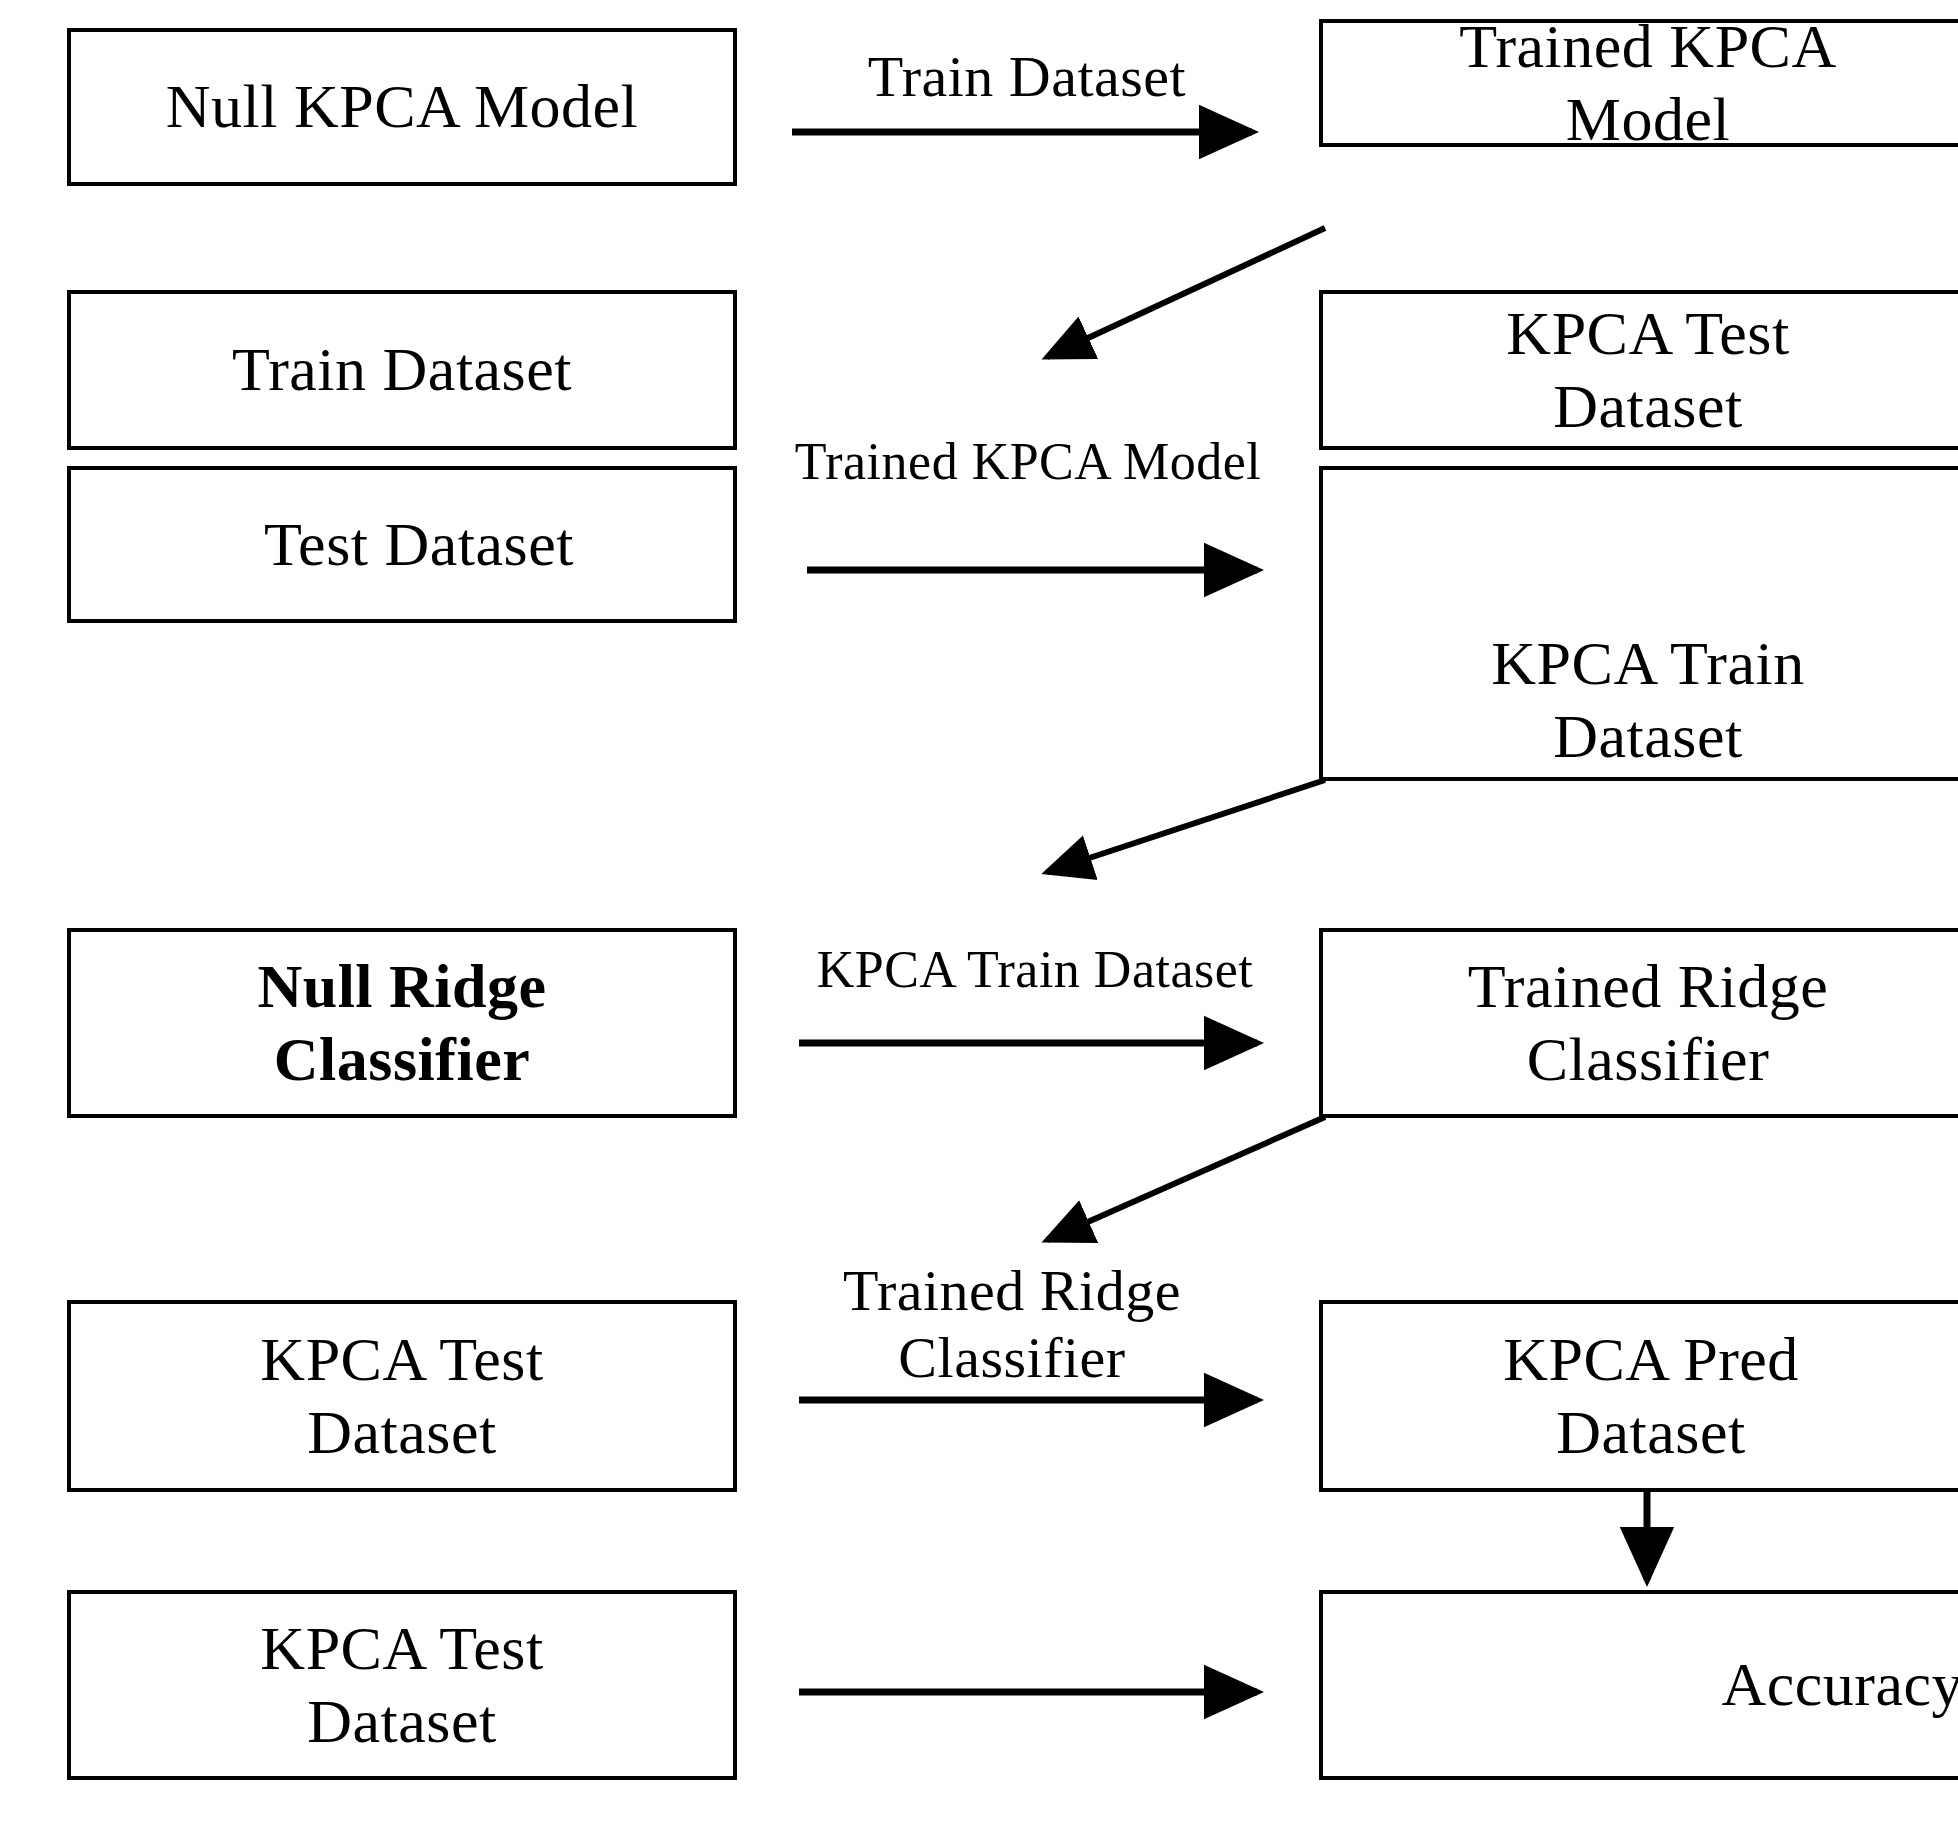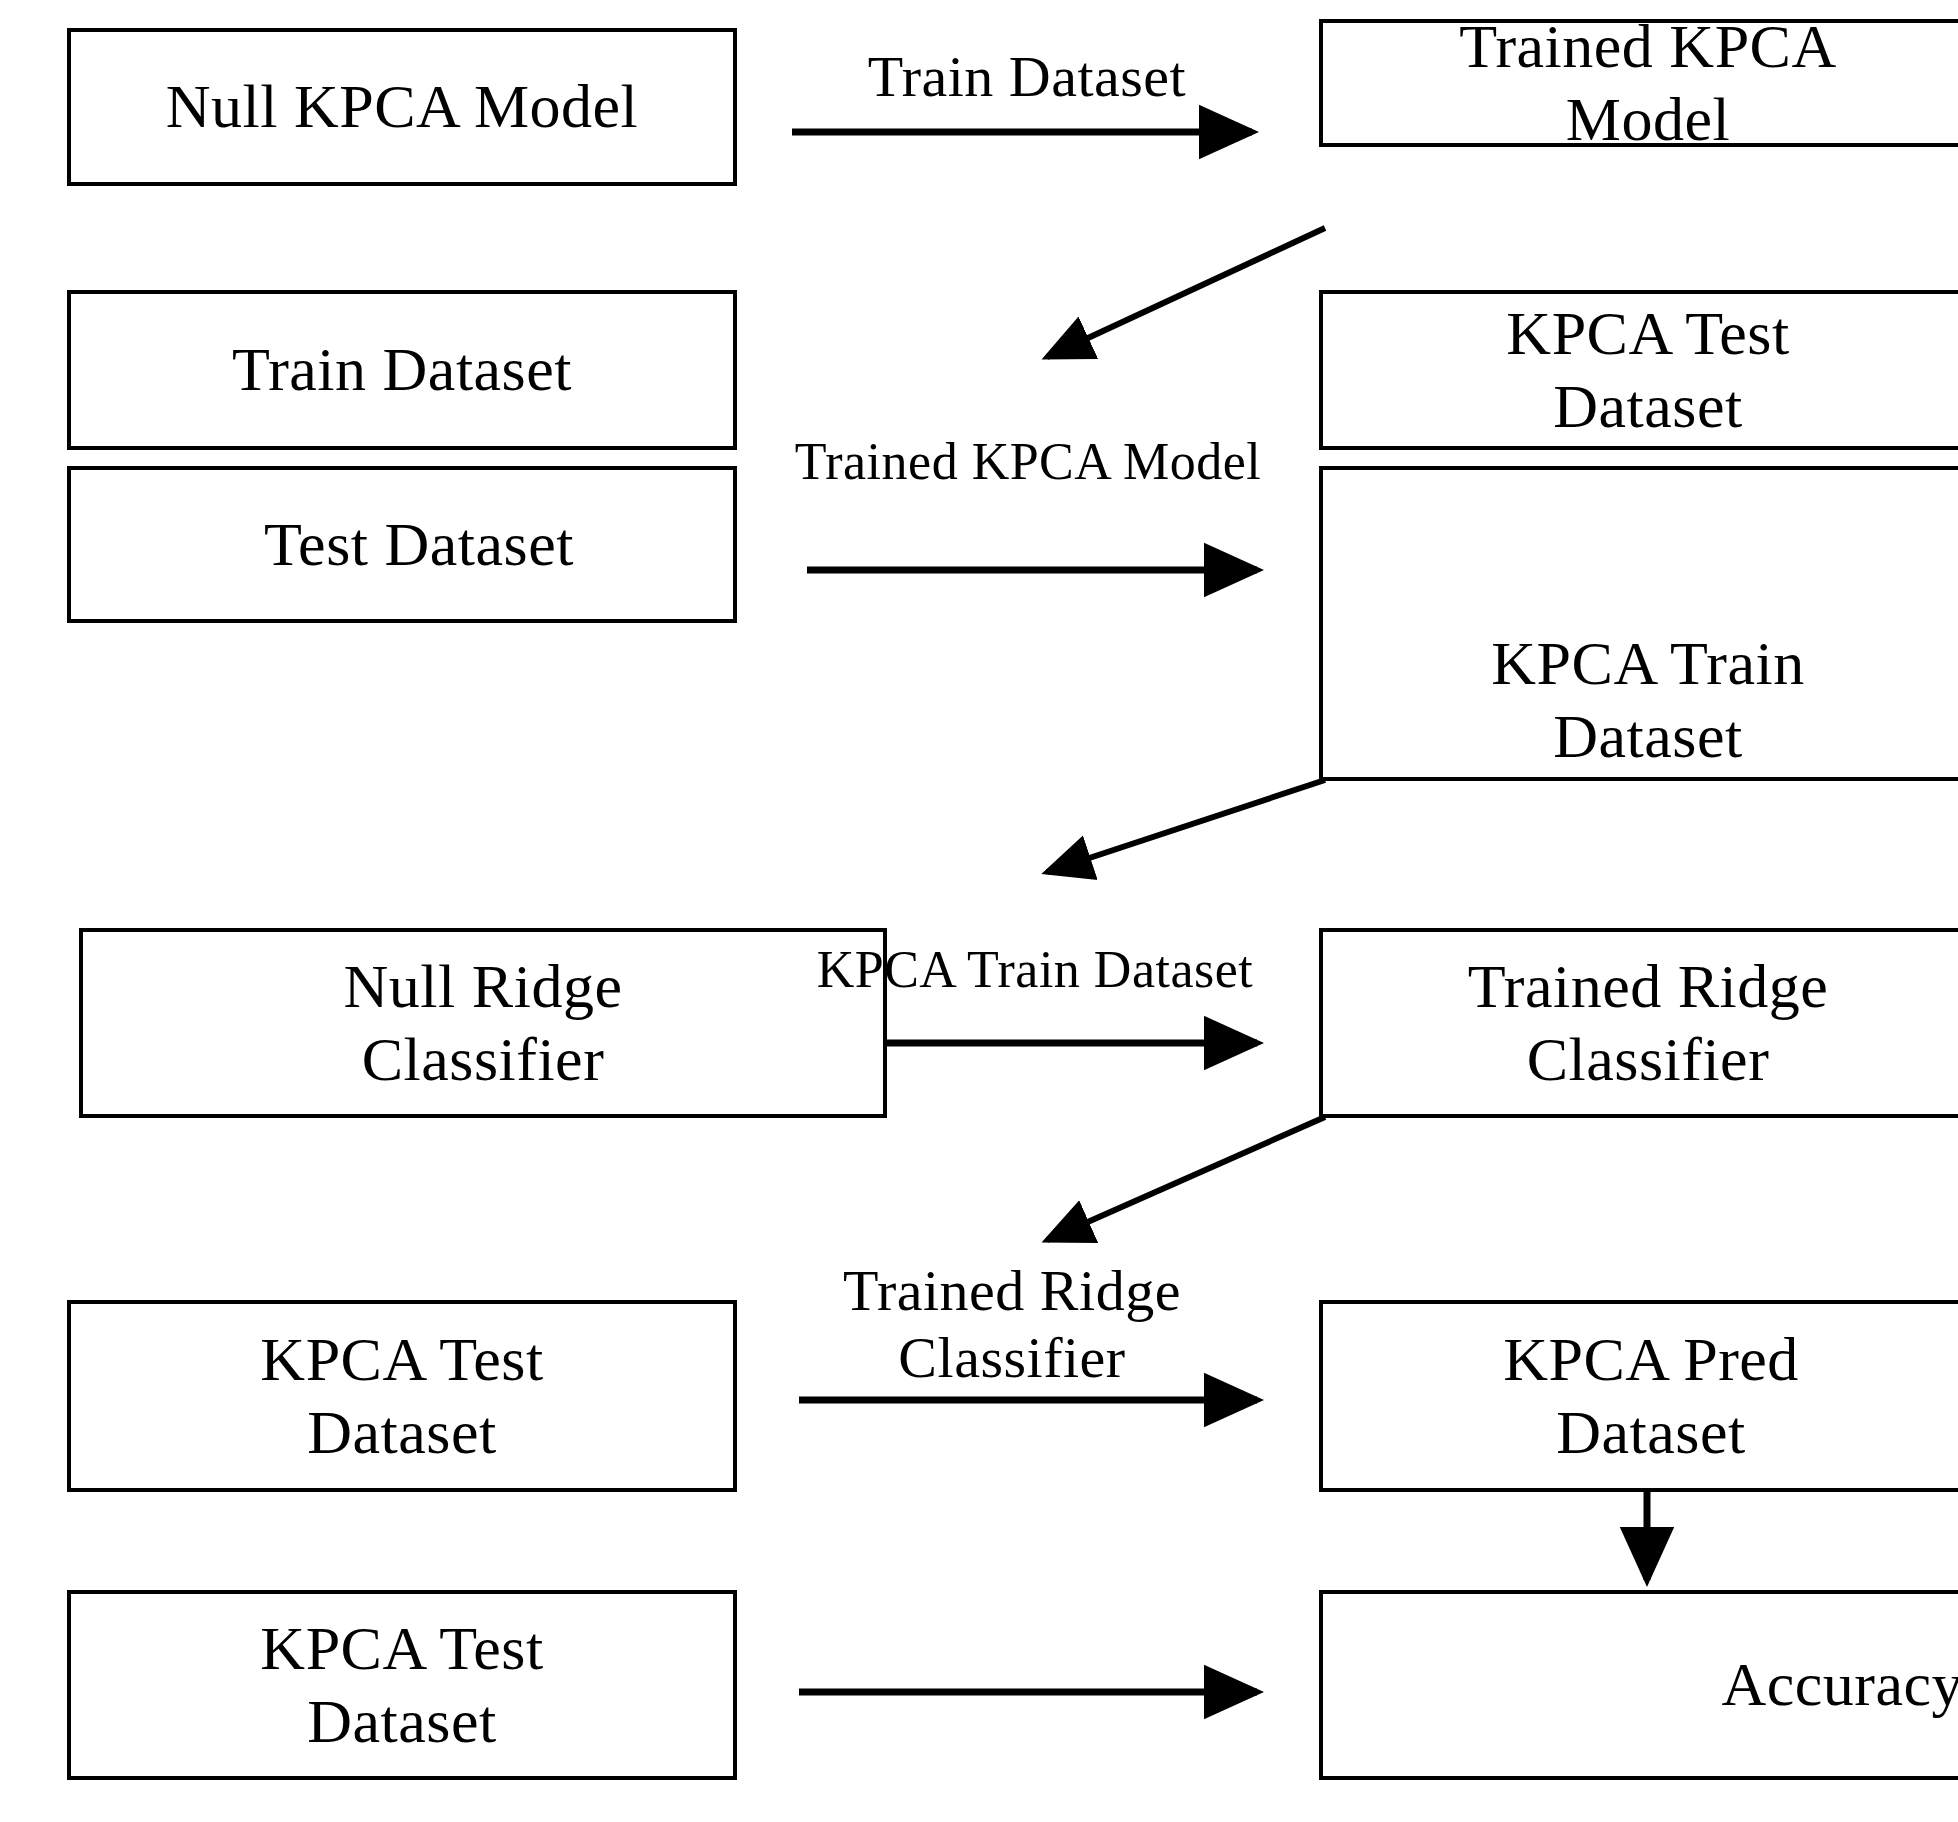--- a/index.html
+++ b/index.html
@@ -104,21 +104,21 @@
 
   <div class="node" style="left:20px;  top:466px;  width:670px; height:157px;padding-left:44px;">
     <span class="label">Test Dataset</span>
   </div>
 
   <div class="node" style="left:1272px; top:466px; width:658px; height:315px;align-items:flex-end;">
     <span class="label">KPCA Train
 Dataset</span>
   </div>
 
-  <div class="node" style="left:32px;  top:928px;  width:808px; height:190px;">
+  <div class="node" style="left:20px;  top:928px;  width:670px; height:190px;font-weight:bold;">
     <span class="label">Null  Ridge
 Classifier</span>
   </div>
 
   <div class="node" style="left:1272px; top:928px; width:658px; height:190px;">
     <span class="label">Trained Ridge
 Classifier</span>
   </div>
 
   <div class="node" style="left:20px;  top:1300px; width:670px; height:192px;">

